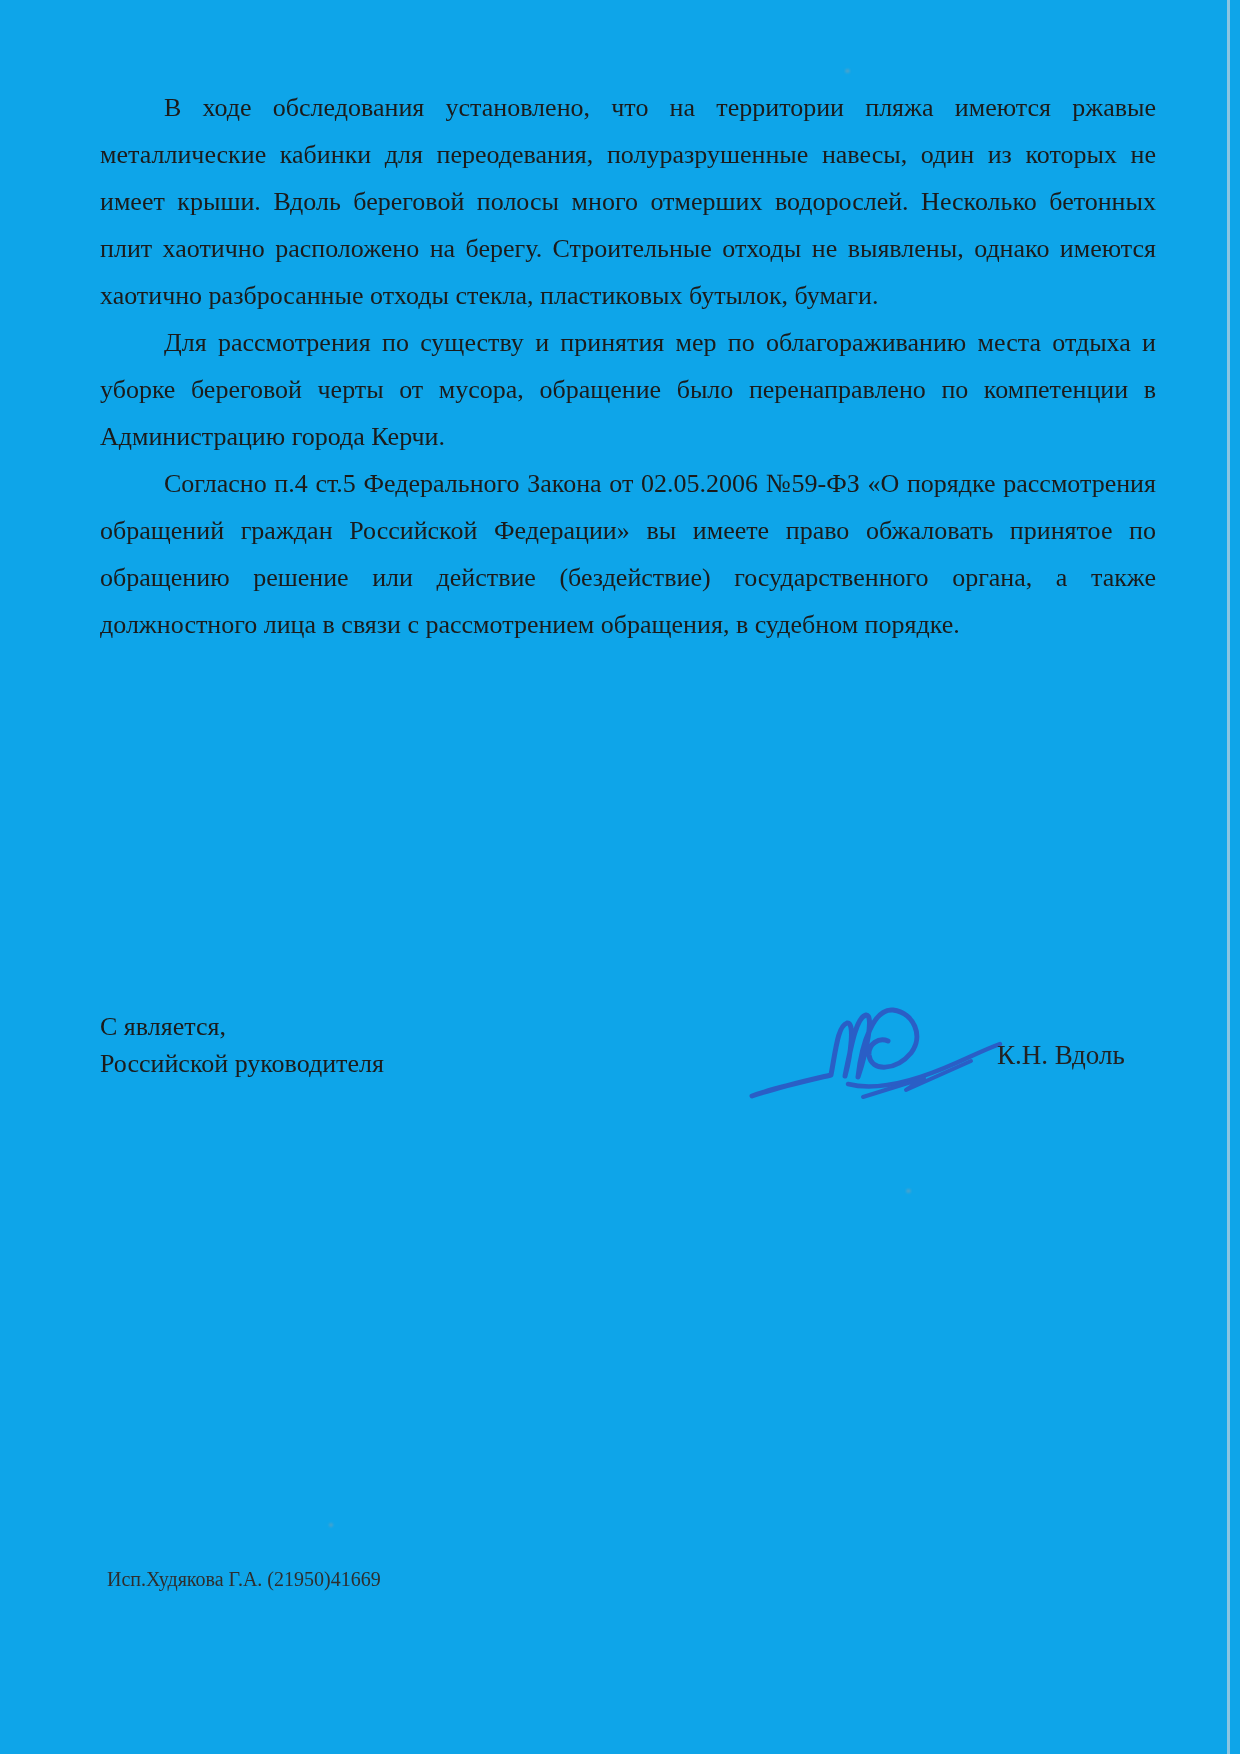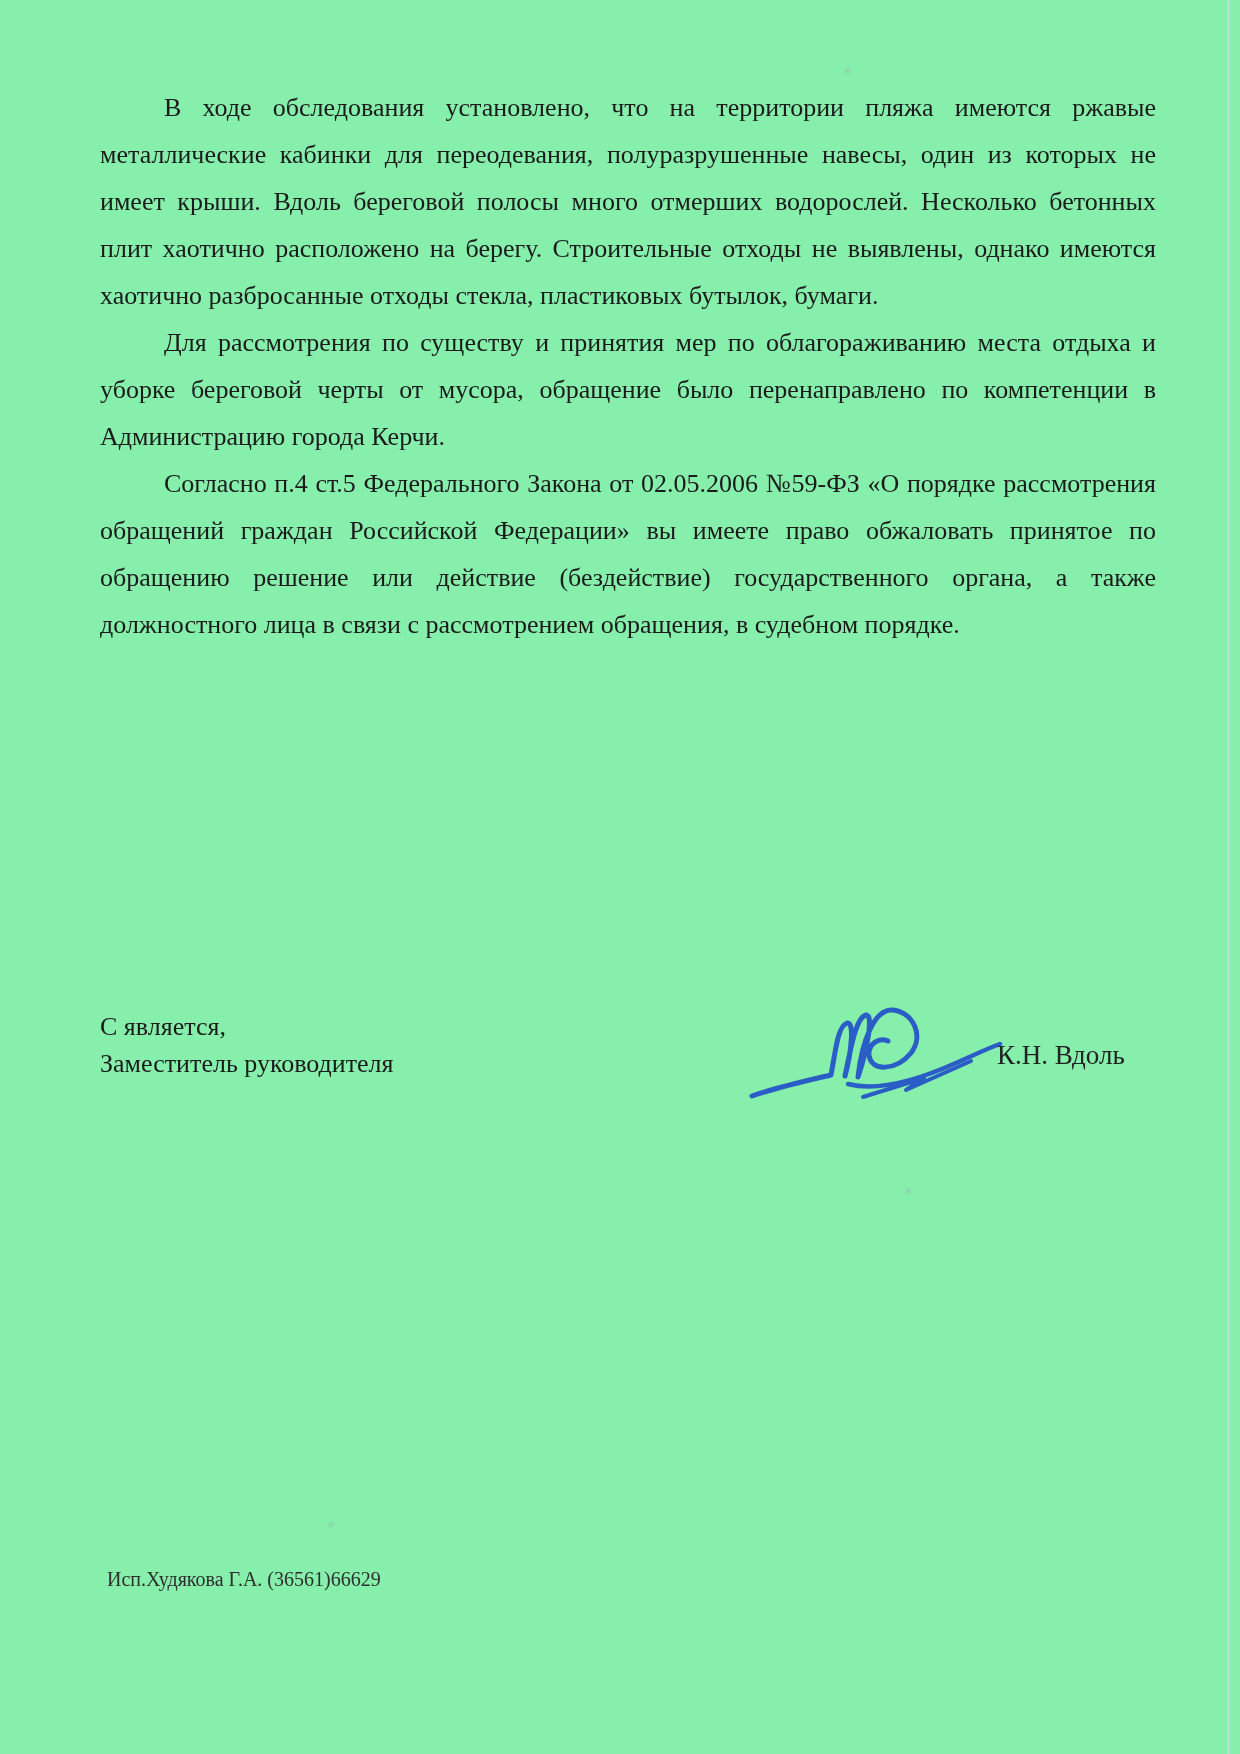--- a/index.html
+++ b/index.html
@@ -4,21 +4,21 @@
 <style>
   html, body {
     margin: 0;
     padding: 0;
     background: #ffffff;
   }
   .page {
     position: relative;
     width: 1240px;
     height: 1754px;
-    background: #86efac;
+    background: #0ea5e9;
     overflow: hidden;
     font-family: "Liberation Serif", "DejaVu Serif", serif;
     color: #1b1b1b;
   }
   
   .body-text {
     position: absolute;
     left: 100px;
     top: 84px;
     width: 1056px;
@@ -94,31 +94,31 @@
 <div class="page">
 
   <div class="body-text">
     <p>В ходе обследования установлено, что на территории пляжа имеются ржавые металлические кабинки для переодевания, полуразрушенные навесы, один из которых не имеет крыши. Вдоль береговой полосы много отмерших водорослей. Несколько бетонных плит хаотично расположено на берегу. Строительные отходы не выявлены, однако имеются хаотично разбросанные отходы стекла, пластиковых бутылок, бумаги.</p>
     <p>Для рассмотрения по существу и принятия мер по облагораживанию места отдыха и уборке береговой черты от мусора, обращение было перенаправлено по компетенции в Администрацию города Керчи.</p>
     <p>Согласно п.4 ст.5 Федерального Закона от 02.05.2006 №59-ФЗ «О порядке рассмотрения обращений граждан Российской Федерации» вы имеете право обжаловать принятое по обращению решение или действие (бездействие) государственного органа, а также должностного лица в связи с рассмотрением обращения, в судебном порядке.</p>
   </div>
 
   <div class="closing">
     <div>С является,</div>
-    <div>Заместитель руководителя</div>
+    <div>Российской руководителя</div>
   </div>
 
   <svg class="signature-svg" viewBox="0 0 300 140" aria-hidden="true">
     <path class="sig-stroke" d="M24,110 C50,101 82,94 103,89 C108,62 110,40 119,37 C127,35 123,68 117,90 C124,55 129,31 138,29 C146,28 139,64 130,91 C134,56 146,22 165,24 C186,27 196,50 183,67 C168,85 143,86 141,69 C140,58 151,51 160,55" fill="none" stroke="#2a5ec6" stroke-width="5" stroke-linecap="round" stroke-linejoin="round"></path>
     <path class="sig-stroke" d="M120,98 C150,106 190,94 228,77 C244,70 258,63 272,58" fill="none" stroke="#2a5ec6" stroke-width="4.5" stroke-linecap="round" stroke-linejoin="round"></path>
     <path class="sig-stroke" d="M135,111 L196,92 L178,104 L243,75" fill="none" stroke="#2a5ec6" stroke-width="4" stroke-linecap="round" stroke-linejoin="round"></path>
   </svg>
 
   <div class="signer-name">К.Н. Вдоль</div>
 
-  <div class="footer-line">Исп.Худякова Г.А. (36561)66629</div>
+  <div class="footer-line">Исп.Худякова Г.А. (21950)41669</div>
 
   <div class="page-edge-shadow"></div>
   <div class="scan-speck speck-1"></div>
   <div class="scan-speck speck-2"></div>
   <div class="scan-speck speck-3"></div>
 
 </div>
 
 </body></html>

